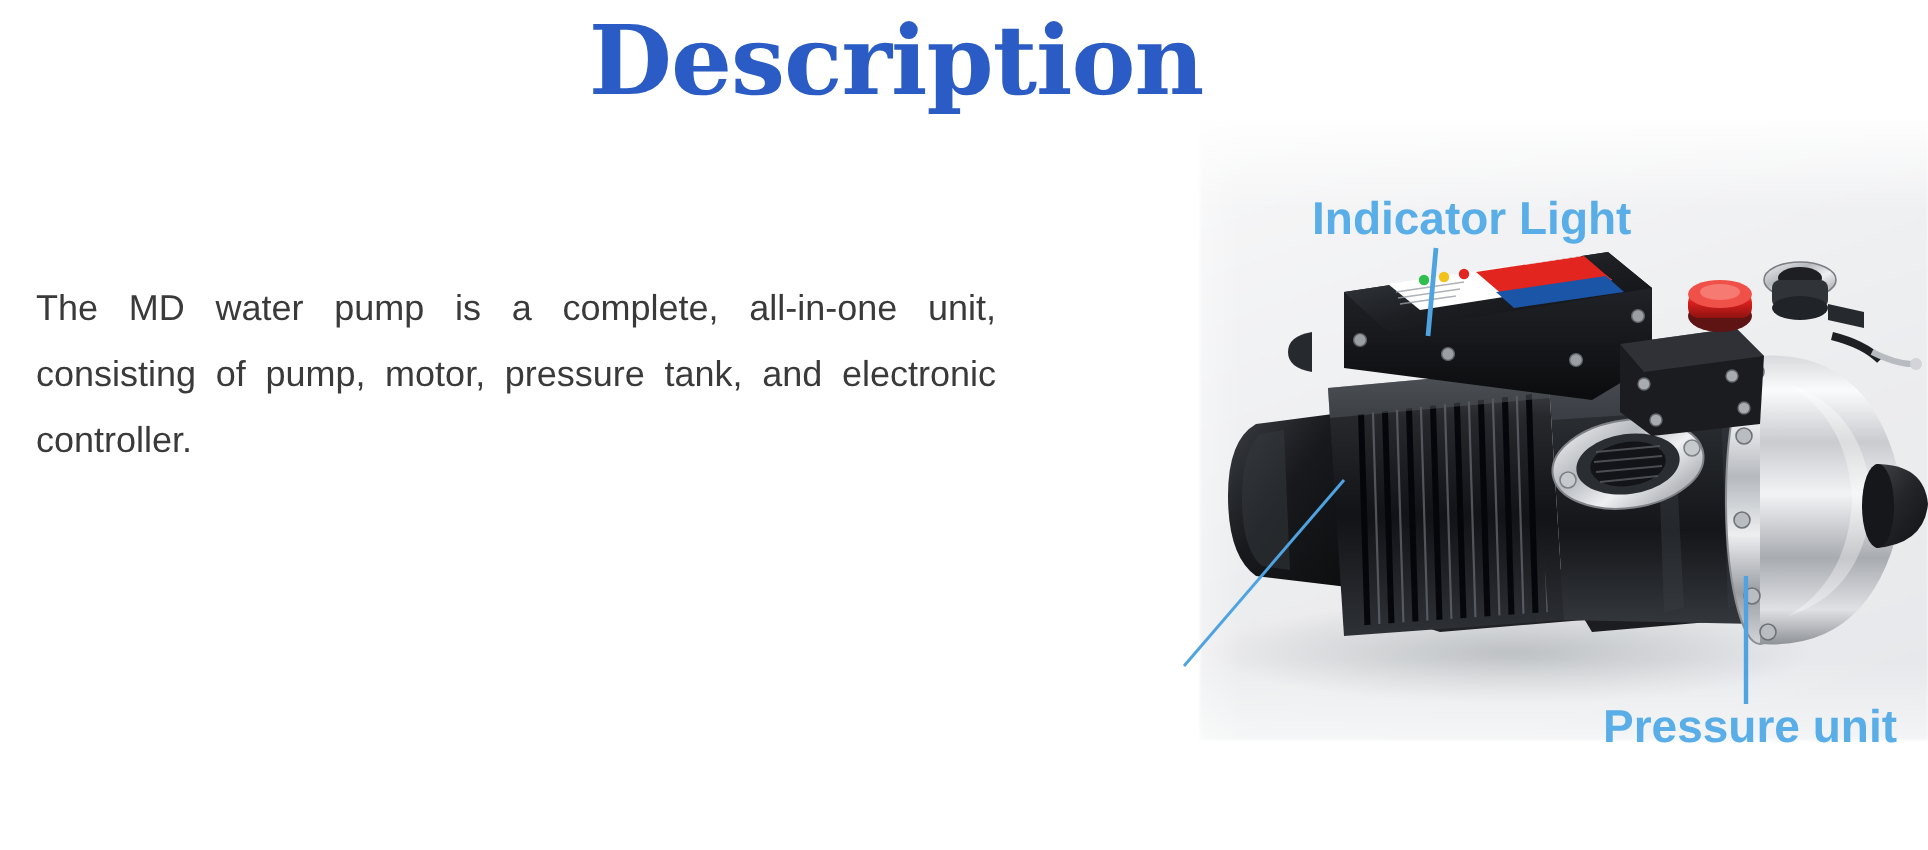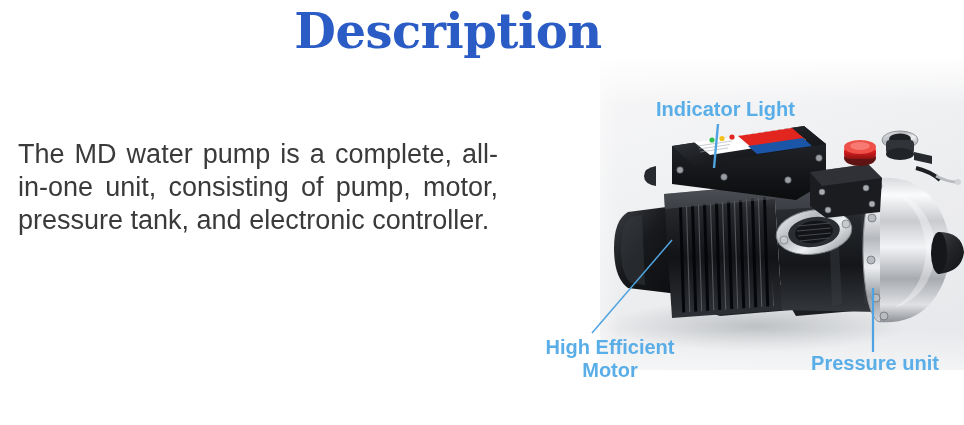--- a/index.html
+++ b/index.html
@@ -21,21 +21,21 @@
     font-size:48px;
     line-height:58px;
     letter-spacing:-0.5px;
     color:#2b5cc5;
     white-space:nowrap;
   }
 
   
   .copy{
     position:absolute;left:18px;top:138px;width:480px;
-    font-size:27px;
+    font-size:18px;
     line-height:33px;
     color:#3a3a3a;
     text-align:justify;
   }
   .copy p{margin:0;text-align:justify;}
 
   
   .photo-pane{
     position:absolute;left:600px;top:60px;width:364px;height:310px;
     background:linear-gradient(160deg,#f7f7f8 0%,#eeeff1 45%,#e4e6e9 100%);
@@ -56,21 +56,21 @@
   }
 
   
   .pump{position:absolute;left:560px;top:60px;width:404px;height:330px;}
 
   
   .callout{
     position:absolute;
     color:#5aaee8;
     font-weight:bold;
-    font-size:20px;
+    font-size:23px;
     line-height:23px;
     white-space:nowrap;
   }
   .callout.center{text-align:center;}
   #co-indicator{left:656px;top:98px;}
   #co-motor{left:534px;top:336px;width:152px;}
   #co-tank{left:786px;top:352px;width:178px;}
 </style>
 </head>
 <body>
@@ -310,22 +310,18 @@
   <div class="photo-fade-b"></div>
 
   <svg style="position:absolute;left:0;top:0;width:964px;height:425px;">
     <line x1="718" y1="124" x2="714" y2="168" stroke="#4fa3e0" stroke-width="2.4"></line>
     <line x1="592" y1="333" x2="672" y2="240" stroke="#4fa3e0" stroke-width="1.5"></line>
     <line x1="873" y1="288" x2="873" y2="352" stroke="#4fa3e0" stroke-width="2.2"></line>
   </svg>
 
   <div class="callout" id="co-indicator">Indicator Light</div>
 
-  <div class="callout center" id="co-motor">
-    <div>High Efficient</div>
-    <div>Motor</div>
-  </div>
 
   <div class="callout center" id="co-tank">
     <div>Pressure unit</div>
   </div>
 
 </div>
 
 </body></html>

